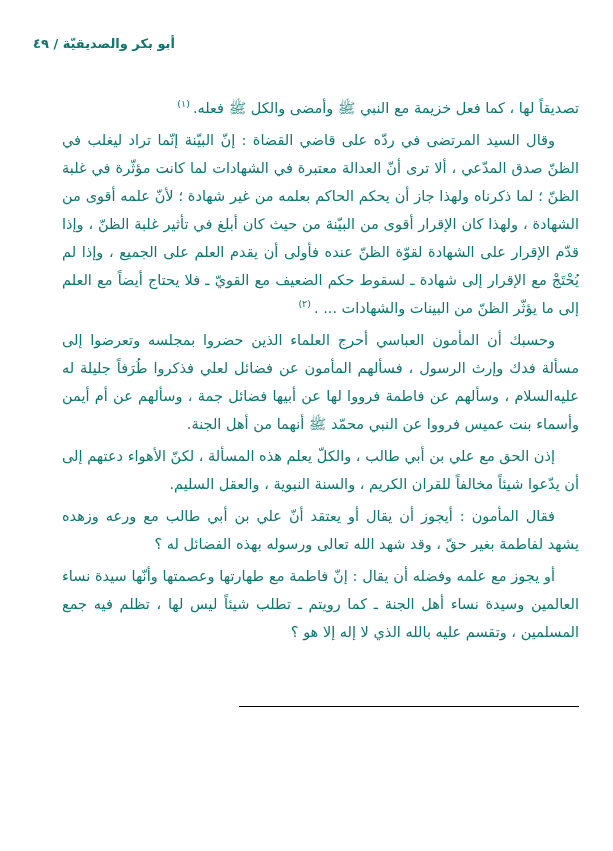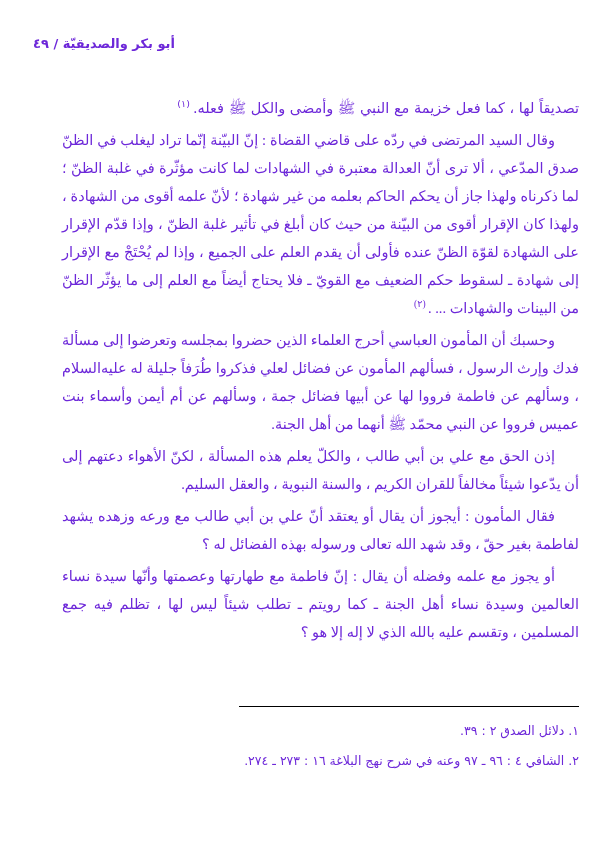--- a/index.html
+++ b/index.html
@@ -6,21 +6,21 @@
     margin: 0;
     padding: 0;
     background: #e8e8e8;
   }
   .page {
     position: relative;
     width: 613px;
     height: 851px;
     margin: 0 auto;
     background: #ffffff;
-    color: #6d28d9;
+    color: #0f766e;
     font-family: "DejaVu Sans", sans-serif;
     direction: rtl;
     overflow: hidden;
   }
   .running-header {
     position: absolute;
     top: 36px;
     left: 33px;
     font-size: 13px;
     font-weight: bold;
@@ -36,21 +36,20 @@
     font-size: 14.5px;
     line-height: 28px;
     text-align: justify;
     direction: rtl;
   }
   .body-text p {
     margin: 0 0 4px 0;
   }
   .body-text p.indent {
     text-indent: 24px;
-    font-family: Liberation Serif, serif;
   }
   sup.fn {
     font-size: 9.5px;
     line-height: 0;
     vertical-align: 6px;
     white-space: nowrap;
   }
   .footnote-area {
     position: absolute;
     top: 706px;
@@ -89,19 +88,15 @@
       <p><span>تصديقاً لها ، كما فعل خزيمة مع النبي ﷺ وأمضى والكل ﷺ فعله.</span><sup class="fn"> (١)</sup></p>
       <p class="indent"><span>وقال السيد المرتضى في ردّه على قاضي القضاة : إنّ البيّنة إنّما تراد ليغلب في الظنّ صدق المدّعي ، ألا ترى أنّ العدالة معتبرة في الشهادات لما كانت مؤثّرة في غلبة الظنّ ؛ لما ذكرناه ولهذا جاز أن يحكم الحاكم بعلمه من غير شهادة ؛ لأنّ علمه أقوى من الشهادة ، ولهذا كان الإقرار أقوى من البيّنة من حيث كان أبلغ في تأثير غلبة الظنّ ، وإذا قدّم الإقرار على الشهادة لقوّة الظنّ عنده فأولى أن يقدم العلم على الجميع ، وإذا لم يُحْتَجْ مع الإقرار إلى شهادة ـ لسقوط حكم الضعيف مع القويّ ـ فلا يحتاج أيضاً مع العلم إلى ما يؤثّر الظنّ من البينات والشهادات ... .</span><sup class="fn"> (٢)</sup></p>
       <p class="indent"><span>وحسبك أن المأمون العباسي أحرج العلماء الذين حضروا بمجلسه وتعرضوا إلى مسألة فدك وإرث الرسول ، فسألهم المأمون عن فضائل لعلي فذكروا طُرَفاً جليلة له عليه‌السلام ، وسألهم عن فاطمة فرووا لها عن أبيها فضائل جمة ، وسألهم عن أم أيمن وأسماء بنت عميس فرووا عن النبي محمّد ﷺ أنهما من أهل الجنة.</span></p>
       <p class="indent"><span>إذن الحق مع علي بن أبي طالب ، والكلّ يعلم هذه المسألة ، لكنّ الأهواء دعتهم إلى أن يدّعوا شيئاً مخالفاً للقران الكريم ، والسنة النبوية ، والعقل السليم.</span></p>
       <p class="indent"><span>فقال المأمون : أيجوز أن يقال أو يعتقد أنّ علي بن أبي طالب مع ورعه وزهده يشهد لفاطمة بغير حقّ ، وقد شهد الله تعالى ورسوله بهذه الفضائل له ؟</span></p>
       <p class="indent"><span>أو يجوز مع علمه وفضله أن يقال : إنّ فاطمة مع طهارتها وعصمتها وأنّها سيدة نساء العالمين وسيدة نساء أهل الجنة ـ كما رويتم ـ تطلب شيئاً ليس لها ، تظلم فيه جمع المسلمين ، وتقسم عليه بالله الذي لا إله إلا هو ؟</span></p>
     </div>
 
   <div class="footnote-area">
     <div class="footnote-rule"></div>
-    <div class="footnotes" id="footnotes">
-        <p>١. دلائل الصدق ٢ : ٣٩.</p>
-        <p>٢. الشافي ٤ : ٩٦ ـ ٩٧ وعنه في شرح نهج البلاغة ١٦ : ٢٧٣ ـ ٢٧٤.</p>
-      </div>
   </div>
 
 </div>
 
 </body></html>

